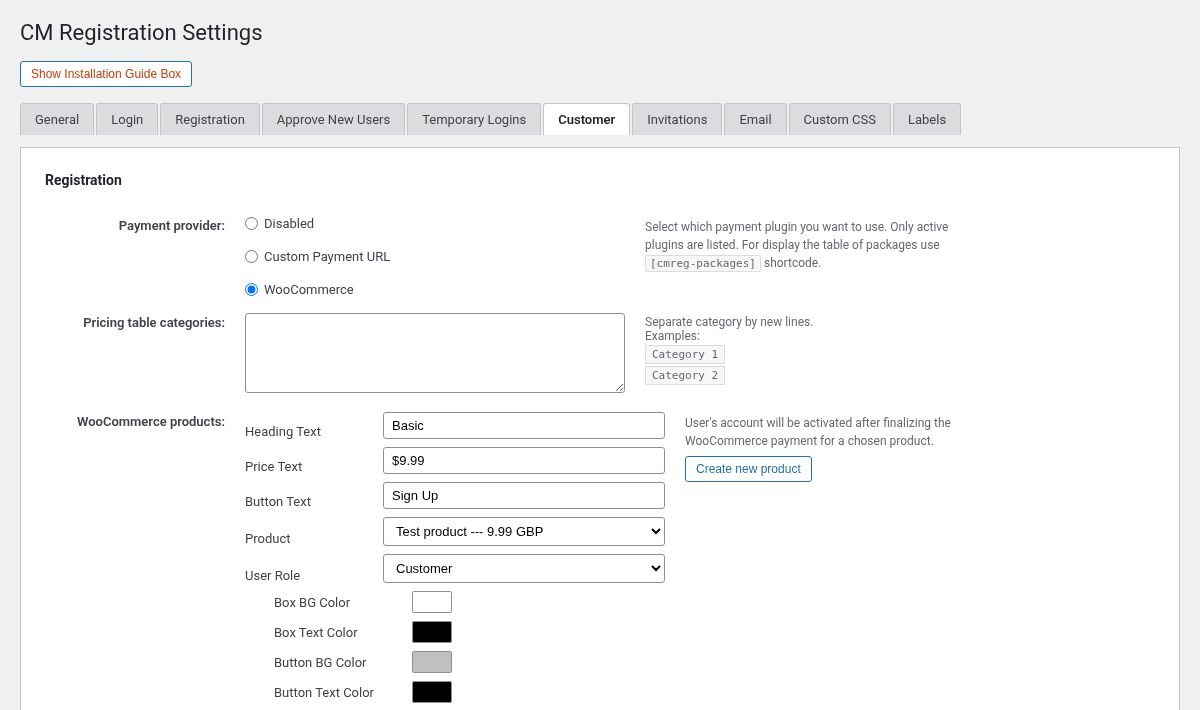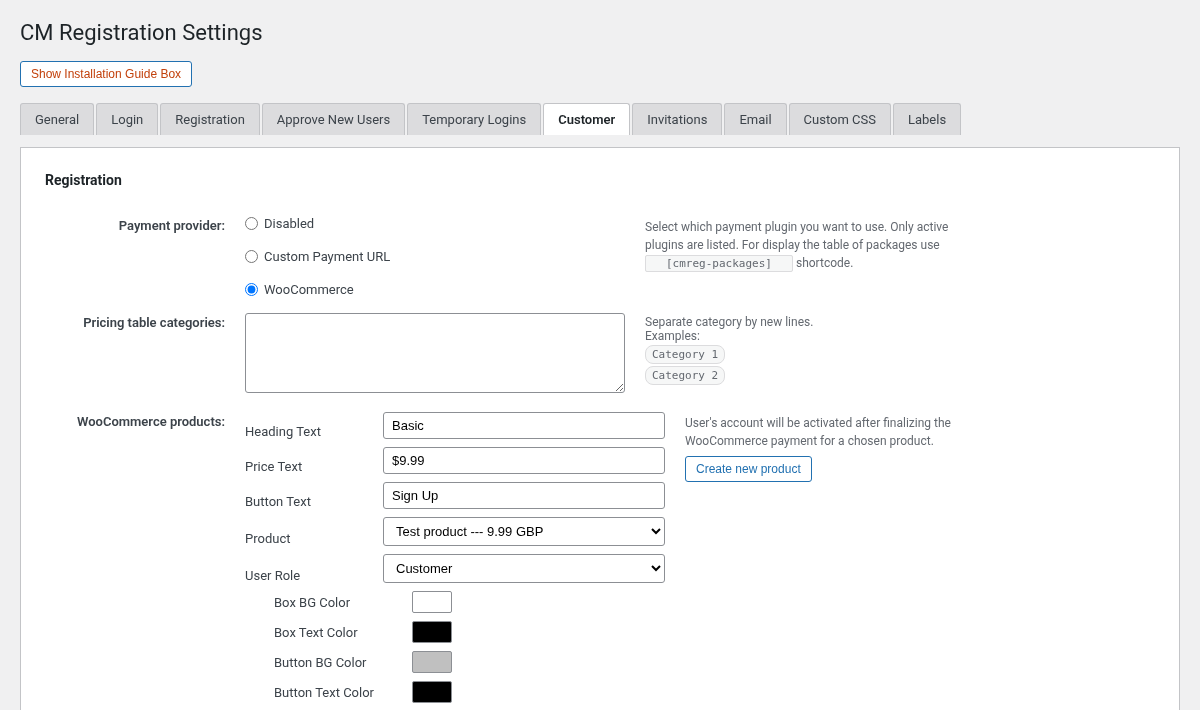--- a/index.html
+++ b/index.html
@@ -93,21 +93,21 @@
     .radio-item input[type="radio"] { margin: 0; cursor: pointer; }
     .help-text {
       font-size: 12px;
       color: #646970;
       max-width: 320px;
       line-height: 1.5;
     }
     .help-text code {
       background: #f6f7f7;
       border: 1px solid #dcdcde;
-      padding: 1px 20px;
+      padding: 1px 4px;
       font-size: 11px;
       border-radius: 2px;
       font-family: Consolas, monospace;
     }
     .two-col {
       display: flex;
       gap: 20px;
       align-items: flex-start;
     }
     .field-area {
@@ -130,21 +130,21 @@
     .help-examples {
       font-size: 12px;
       color: #646970;
     }
     .help-examples code {
       display: block;
       background: #f6f7f7;
       border: 1px solid #dcdcde;
       padding: 2px 6px;
       font-size: 11px;
-      border-radius: 8px;
+      border-radius: 0;
       font-family: Consolas, monospace;
       margin-top: 2px;
       width: fit-content;
     }
     .woo-products-wrapper {
       display: flex;
       gap: 20px;
       align-items: flex-start;
     }
     .product-form {

